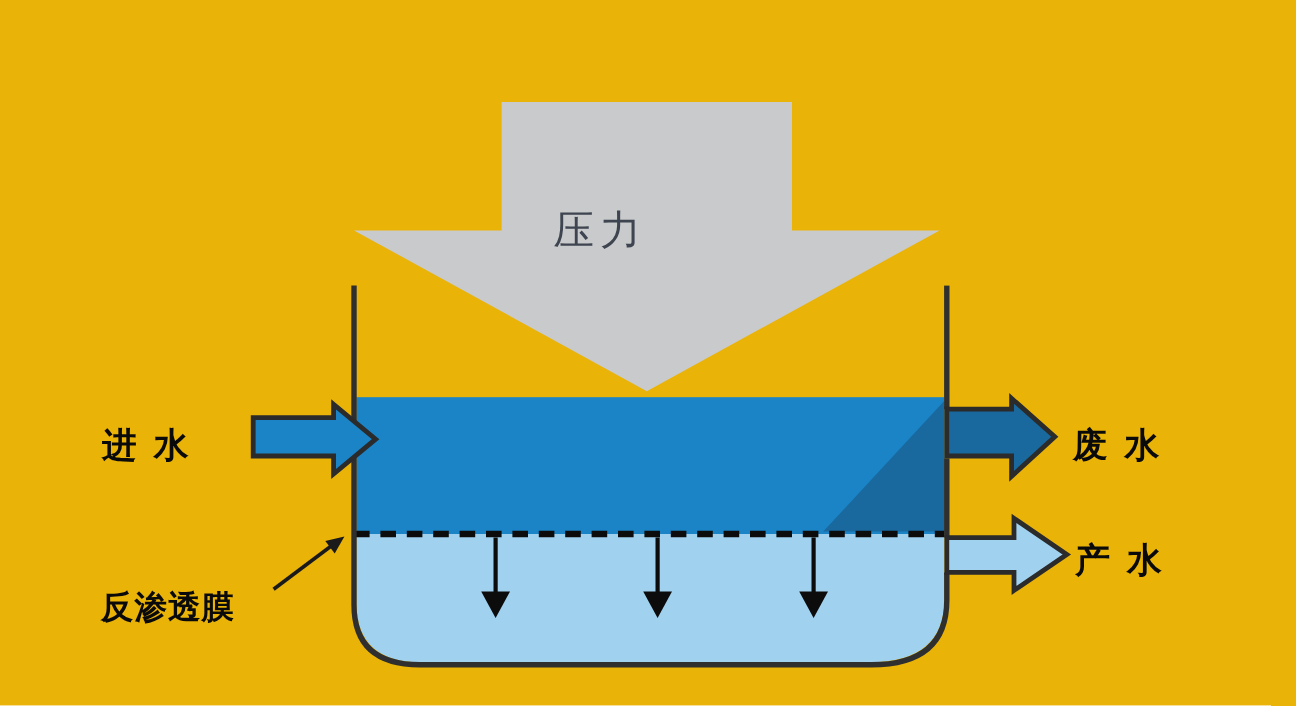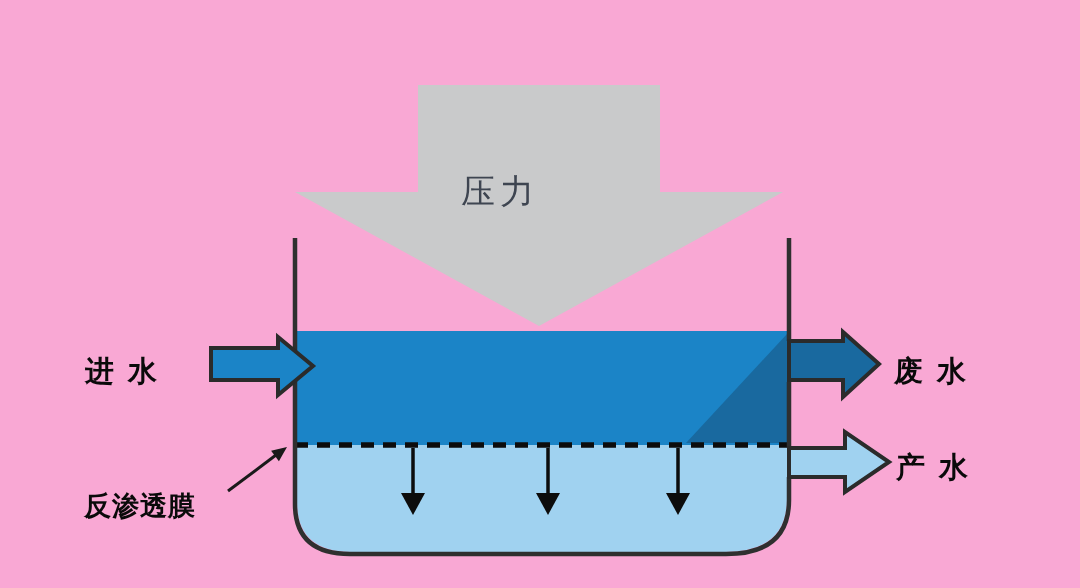--- a/index.html
+++ b/index.html
@@ -5,21 +5,21 @@
   html, body {
     margin: 0;
     padding: 0;
     background: #ffffff;
     font-family: "DejaVu Sans", "Liberation Sans", sans-serif;
   }
   .stage {
     position: relative;
     width: 1080px;
     height: 588px;
-    background: #f9a8d4;
+    background: #eab308;
     overflow: hidden;
   }
   svg { display: block; }
 
   .tank-wall {
     fill: none;
     stroke: #2f2f2f;
     stroke-width: 4.5;
   }
   .membrane-line {

